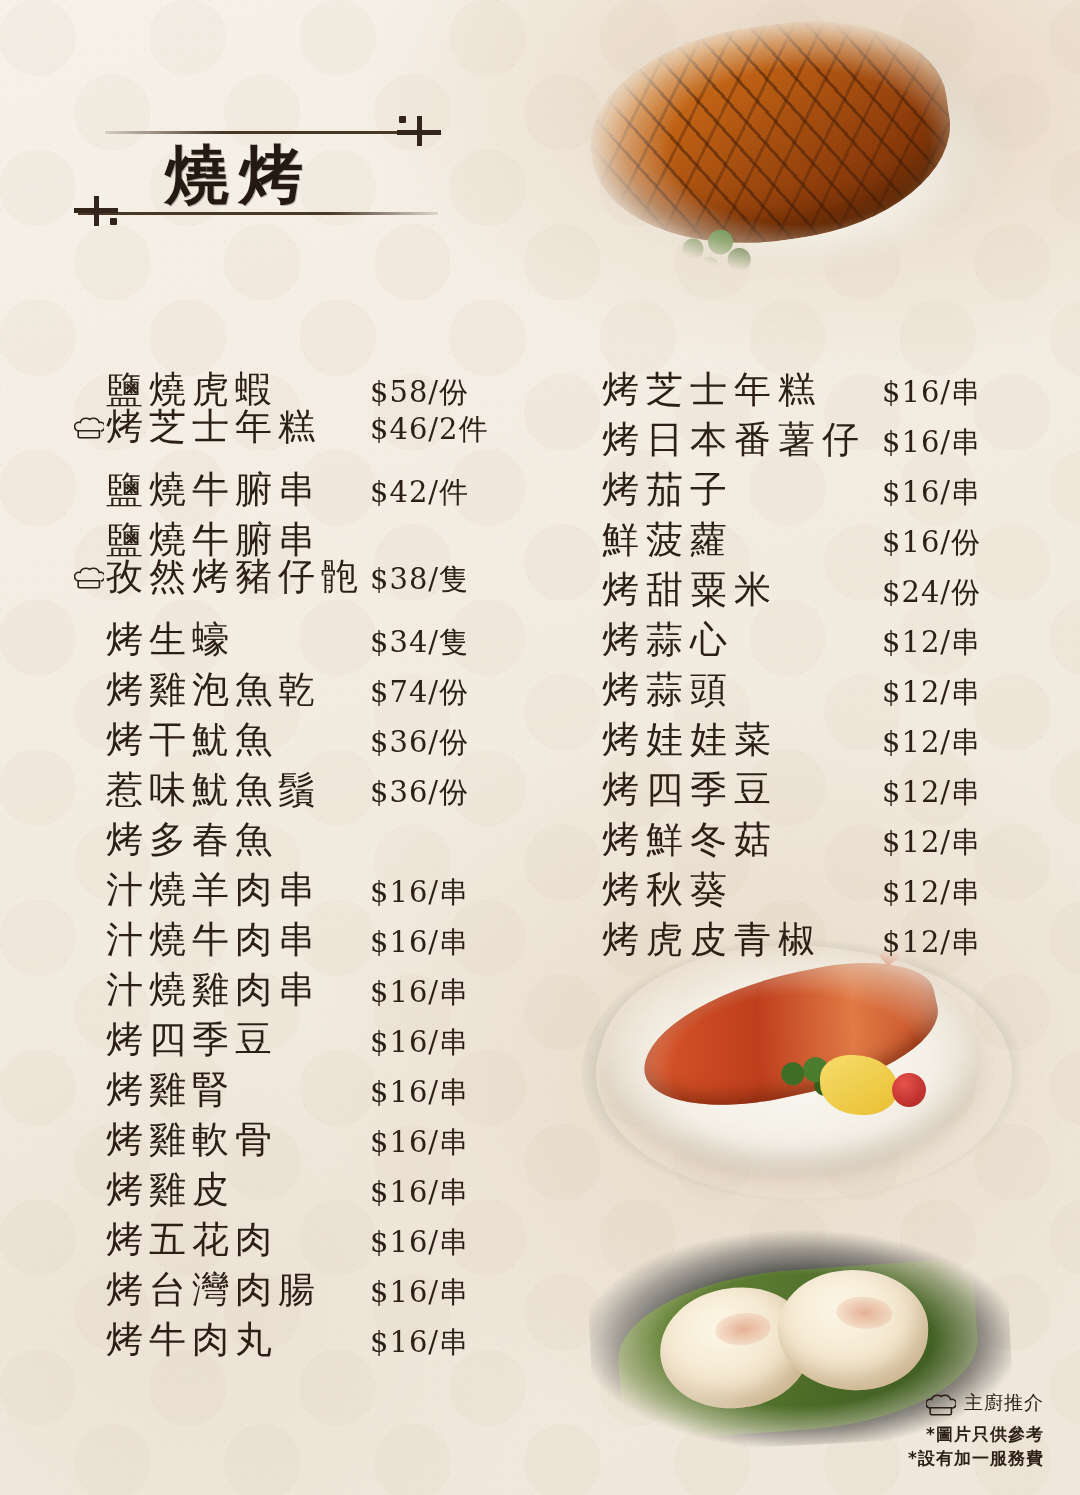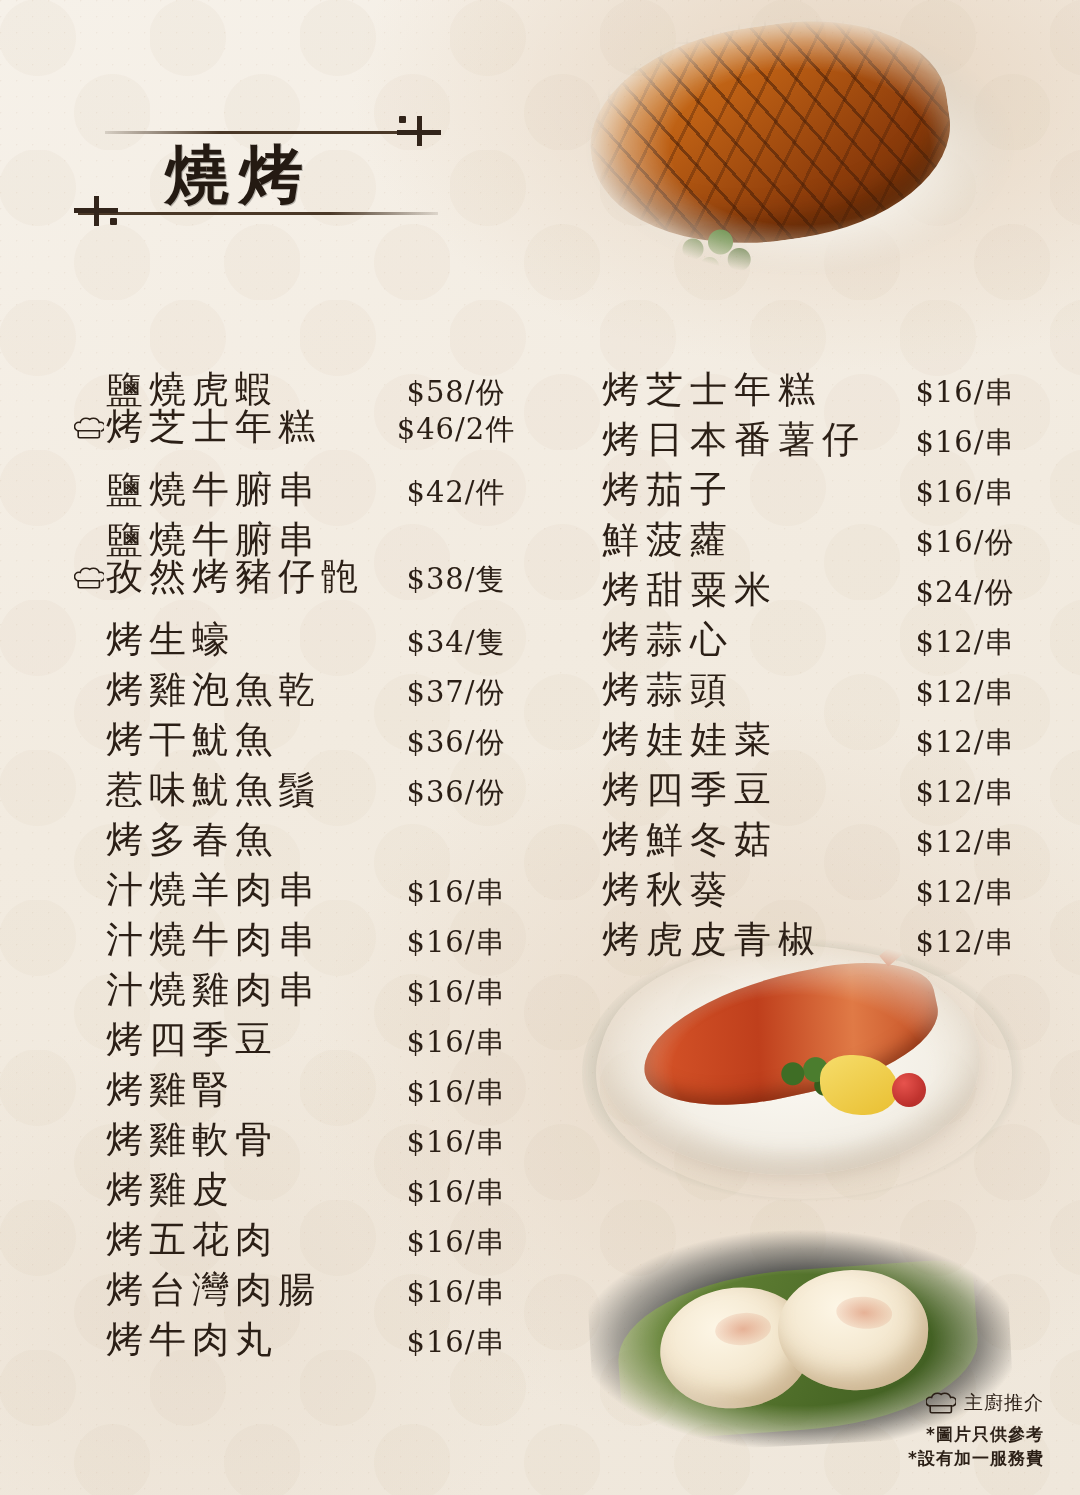--- a/index.html
+++ b/index.html
@@ -285,42 +285,42 @@
     flex: 1 1 auto;
     font-size: 37px;
     letter-spacing: 6px;
     color: #2b1f16;
     font-family: "DejaVu Serif", "Liberation Serif", serif;
     white-space: nowrap;
   }
   .price {
     flex: 0 0 auto;
     width: 172px;
-    text-align: center;
+    text-align: left;
     font-size: 29px;
     letter-spacing: 1px;
     color: #2b1f16;
     font-family: "DejaVu Serif", "Liberation Serif", serif;
     white-space: nowrap;
   }
   #col-right .name { letter-spacing: 7px; }
   #col-right .price { width: 166px; }
 
   .chef-hat { display: block; }
 
   
   .footer {
     position: absolute;
     right: 36px;
     bottom: 24px;
     text-align: right;
   }
   .footer-legend {
     display: flex;
-    align-items: center;
+    align-items: flex-end;
     justify-content: flex-end;
     gap: 8px;
     margin-bottom: 6px;
   }
   .footer-legend .lbl {
     font-size: 19px;
     color: #2b1f16;
     letter-spacing: 1px;
     font-family: "DejaVu Sans", "Liberation Sans", sans-serif;
   }
@@ -419,21 +419,21 @@
           <div class="price">$38/隻</div>
         </div>
         <div class="row">
           <div class="chef-slot"></div>
           <div class="name">烤生蠔</div>
           <div class="price">$34/隻</div>
         </div>
         <div class="row">
           <div class="chef-slot"></div>
           <div class="name">烤雞泡魚乾</div>
-          <div class="price">$37/份</div>
+          <div class="price">$74/份</div>
         </div>
         <div class="row">
           <div class="chef-slot"></div>
           <div class="name">烤干魷魚</div>
           <div class="price">$36/份</div>
         </div>
         <div class="row">
           <div class="chef-slot"></div>
           <div class="name">惹味魷魚鬚</div>
           <div class="price">$36/份</div>

